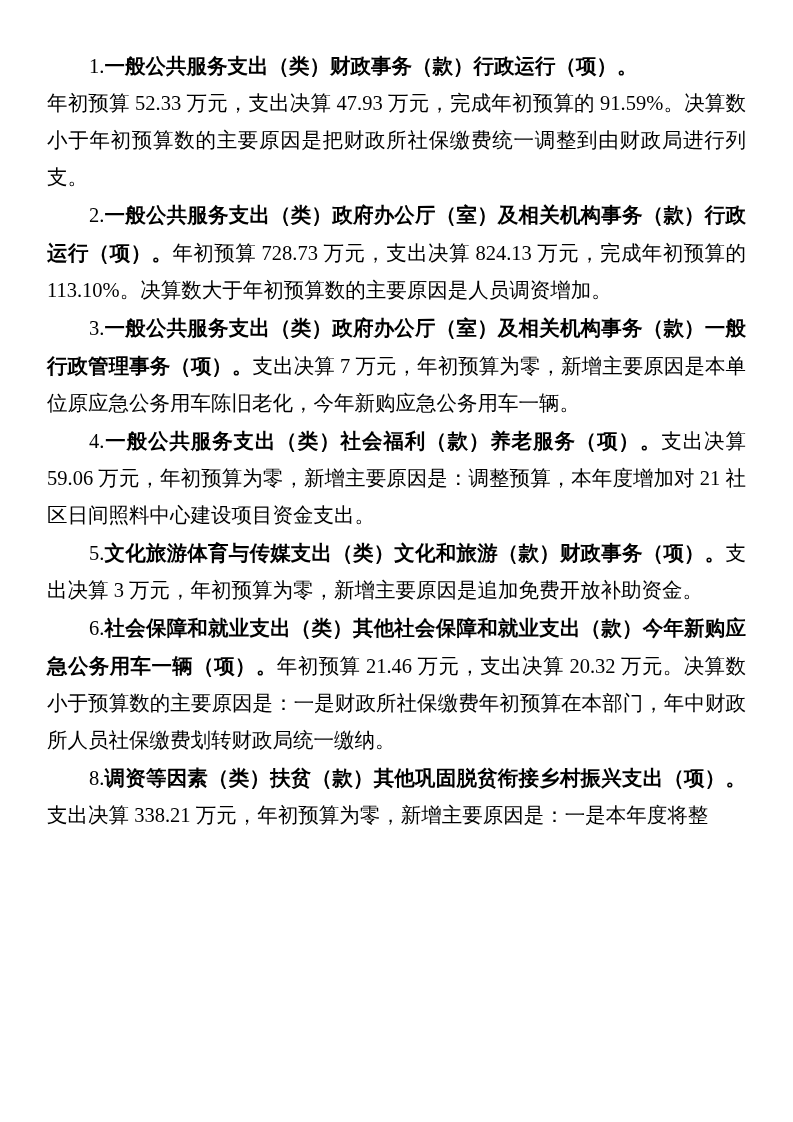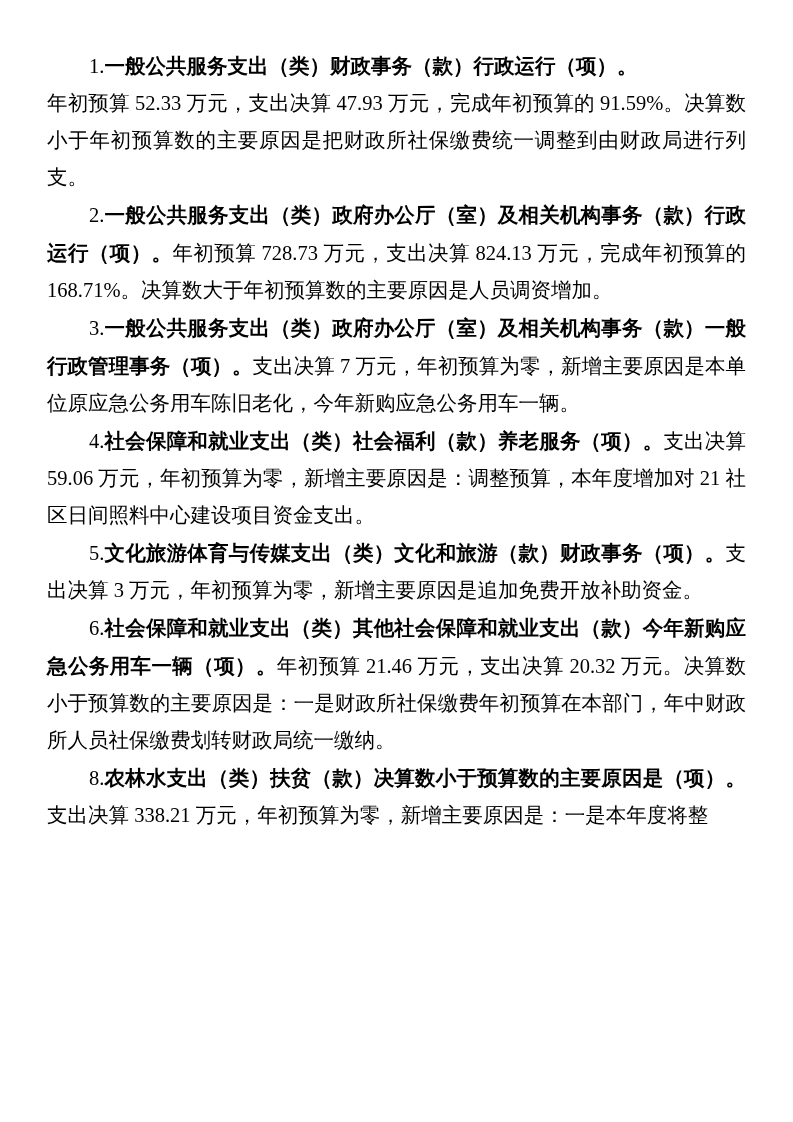--- a/index.html
+++ b/index.html
@@ -49,38 +49,38 @@
 
 <div class="page">
   <div class="content">
 
     <p class="section">
       <span class="sec-num">1.</span><span class="sec-title">一般公共服务支出（类）财政事务（款）行政运行（项）。</span><br>
       <span class="sec-body">年初预算 52.33 万元，支出决算 47.93 万元，完成年初预算的 91.59%。决算数小于年初预算数的主要原因是把财政所社保缴费统一调整到由财政局进行列支。</span>
     </p>
 
     <p class="section">
-      <span class="sec-num">2.</span><span class="sec-title">一般公共服务支出（类）政府办公厅（室）及相关机构事务（款）行政运行（项）。</span><span class="sec-body">年初预算 728.73 万元，支出决算 824.13 万元，完成年初预算的 168.71%。决算数大于年初预算数的主要原因是人员调资增加。</span>
+      <span class="sec-num">2.</span><span class="sec-title">一般公共服务支出（类）政府办公厅（室）及相关机构事务（款）行政运行（项）。</span><span class="sec-body">年初预算 728.73 万元，支出决算 824.13 万元，完成年初预算的 113.10%。决算数大于年初预算数的主要原因是人员调资增加。</span>
     </p>
 
     <p class="section">
       <span class="sec-num">3.</span><span class="sec-title">一般公共服务支出（类）政府办公厅（室）及相关机构事务（款）一般行政管理事务（项）。</span><span class="sec-body">支出决算 7 万元，年初预算为零，新增主要原因是本单位原应急公务用车陈旧老化，今年新购应急公务用车一辆。</span>
     </p>
 
     <p class="section">
-      <span class="sec-num">4.</span><span class="sec-title">社会保障和就业支出（类）社会福利（款）养老服务（项）。</span><span class="sec-body">支出决算 59.06 万元，年初预算为零，新增主要原因是：调整预算，本年度增加对 21 社区日间照料中心建设项目资金支出。</span>
+      <span class="sec-num">4.</span><span class="sec-title">一般公共服务支出（类）社会福利（款）养老服务（项）。</span><span class="sec-body">支出决算 59.06 万元，年初预算为零，新增主要原因是：调整预算，本年度增加对 21 社区日间照料中心建设项目资金支出。</span>
     </p>
 
     <p class="section">
       <span class="sec-num">5.</span><span class="sec-title">文化旅游体育与传媒支出（类）文化和旅游（款）财政事务（项）。</span><span class="sec-body">支出决算 3 万元，年初预算为零，新增主要原因是追加免费开放补助资金。</span>
     </p>
 
     <p class="section">
       <span class="sec-num">6.</span><span class="sec-title">社会保障和就业支出（类）其他社会保障和就业支出（款）今年新购应急公务用车一辆（项）。</span><span class="sec-body">年初预算 21.46 万元，支出决算 20.32 万元。决算数小于预算数的主要原因是：一是财政所社保缴费年初预算在本部门，年中财政所人员社保缴费划转财政局统一缴纳。</span>
     </p>
 
 
     <p class="section">
-      <span class="sec-num">8.</span><span class="sec-title">农林水支出（类）扶贫（款）决算数小于预算数的主要原因是（项）。</span><span class="sec-body">支出决算 338.21 万元，年初预算为零，新增主要原因是：一是本年度将整</span>
+      <span class="sec-num">8.</span><span class="sec-title">调资等因素（类）扶贫（款）其他巩固脱贫衔接乡村振兴支出（项）。</span><span class="sec-body">支出决算 338.21 万元，年初预算为零，新增主要原因是：一是本年度将整</span>
     </p>
 
   </div>
 </div>
 
 </body></html>

